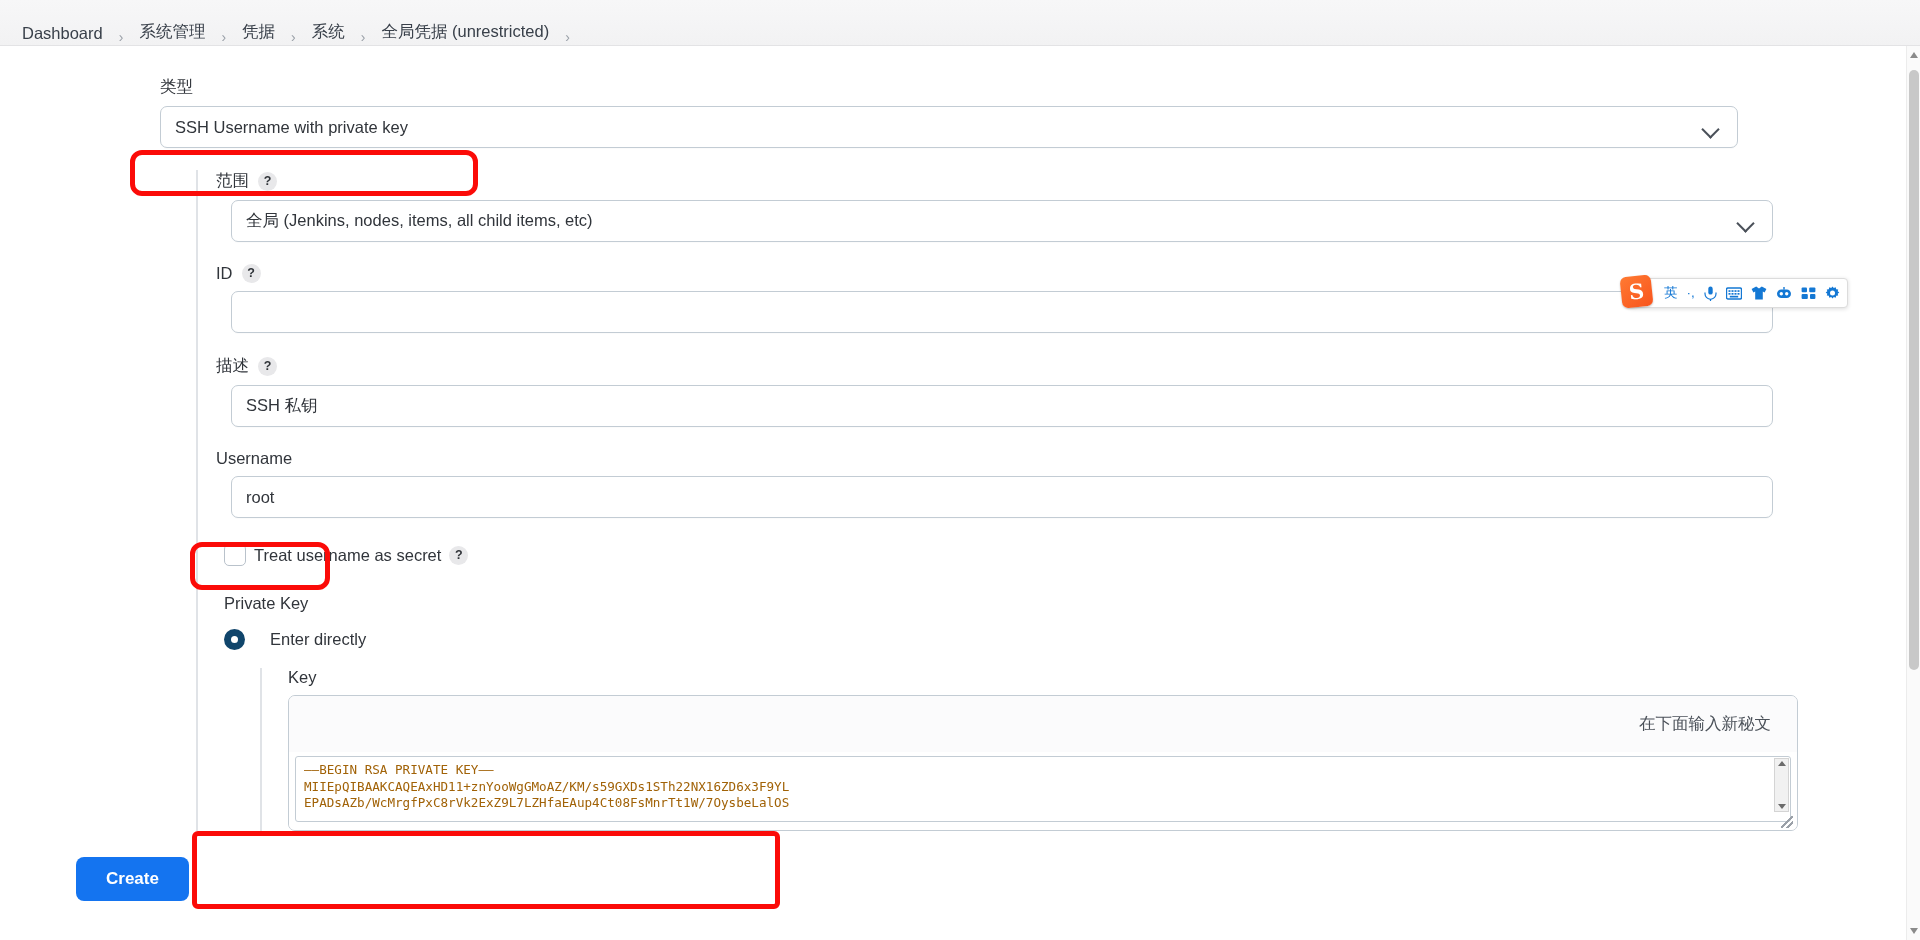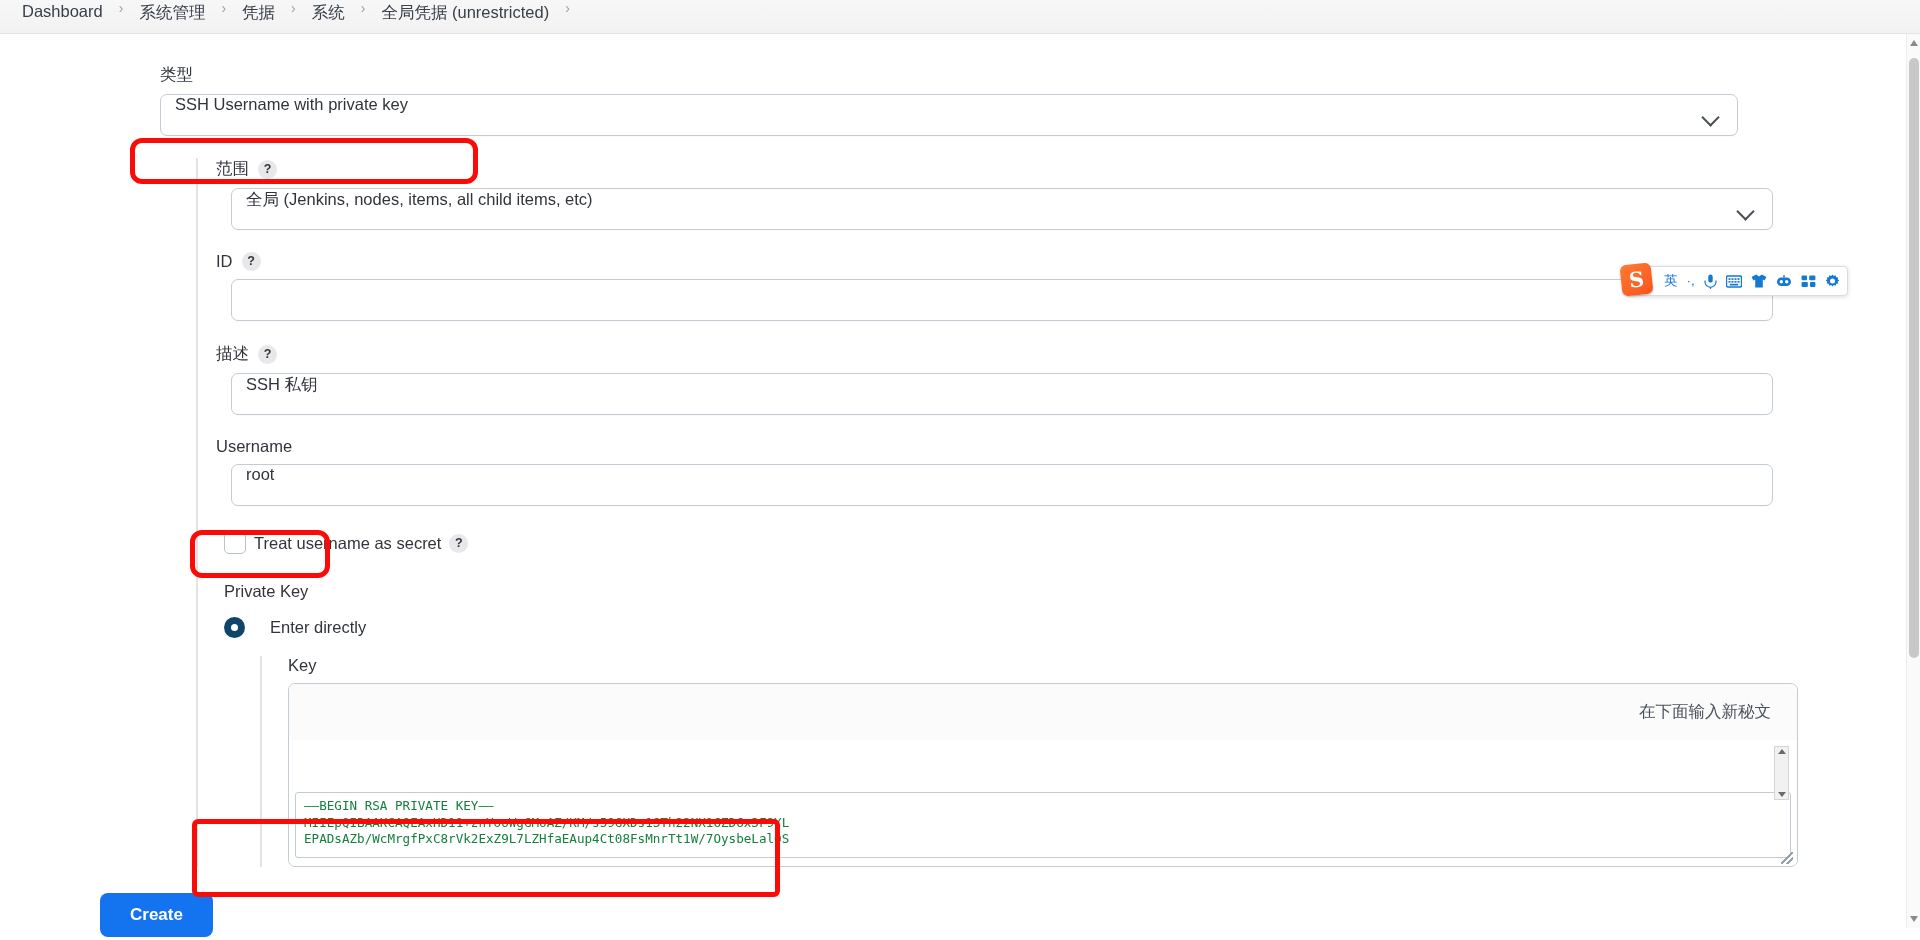--- a/index.html
+++ b/index.html
@@ -6,25 +6,25 @@
   html, body {
     margin: 0; padding: 0;
     width: 1920px; height: 940px;
     overflow: hidden;
     background: #ffffff;
     font-family: "Liberation Sans", "DejaVu Sans", sans-serif;
   }
 
   
   .breadcrumb-bar {
-    height: 34px;
+    height: 46px;
     background: linear-gradient(to bottom, #f7f7f8 0%, #f2f2f3 100%);
     border-bottom: 1px solid #e3e3e5;
     display: flex;
-    align-items: flex-start;
+    align-items: flex-end;
     padding-left: 22px;
     gap: 2px;
   }
   .crumb {
     font-size: 16.5px;
     color: #39404a;
     padding: 2px 8px;
     border-radius: 4px;
     white-space: nowrap;
   }
@@ -75,20 +75,21 @@
   .control {
     width: 1578px;
     height: 42px;
     border: 1px solid #c3ccd4;
     border-radius: 7px;
     background: #fff;
     font-size: 16.5px;
     color: #31353b;
     padding: 0 14px;
     display: flex;
+    align-items: center;
     position: relative;
     box-shadow: 0 1px 1px rgba(0,0,0,0.02);
   }
   .control.select::after {
     content: "";
     position: absolute;
     right: 20px; top: 16px;
     width: 11px; height: 11px;
     border-right: 2px solid #4a5059;
     border-bottom: 2px solid #4a5059;
@@ -178,26 +179,25 @@
   }
   .secret-textarea {
     width: 100%;
     min-height: 66px;
     border: 1px solid #c3ccd4;
     border-radius: 3px;
     background: #fff;
     font-family: "DejaVu Sans Mono", "Liberation Mono", monospace;
     font-size: 12.6px;
     line-height: 1.32;
-    color: #15803d;
+    color: #a16207;
     padding: 5px 8px;
     white-space: pre;
     overflow: hidden;
     position: relative;
-    margin-top: 48px;
   }
   
   .fake-scroll {
     position: absolute;
     right: 8px; top: 6px;
     width: 15px; height: 54px;
     background: #f1f1f1;
     border: 1px solid #d4d4d4;
     display: flex;
     flex-direction: column;
@@ -217,21 +217,21 @@
     right: 4px; bottom: 2px;
     width: 12px; height: 12px;
     background:
       linear-gradient(135deg, transparent 45%, #9aa0a8 45%, #9aa0a8 55%, transparent 55%),
       linear-gradient(135deg, transparent 70%, #9aa0a8 70%, #9aa0a8 80%, transparent 80%);
   }
 
   
   .footer {
     margin-top: 26px;
-    padding-left: 100px;
+    padding-left: 76px;
   }
   .create-btn {
     background: #1474f0;
     color: #fff;
     font-size: 17px;
     font-weight: bold;
     border: none;
     border-radius: 8px;
     padding: 12px 30px;
     cursor: pointer;

